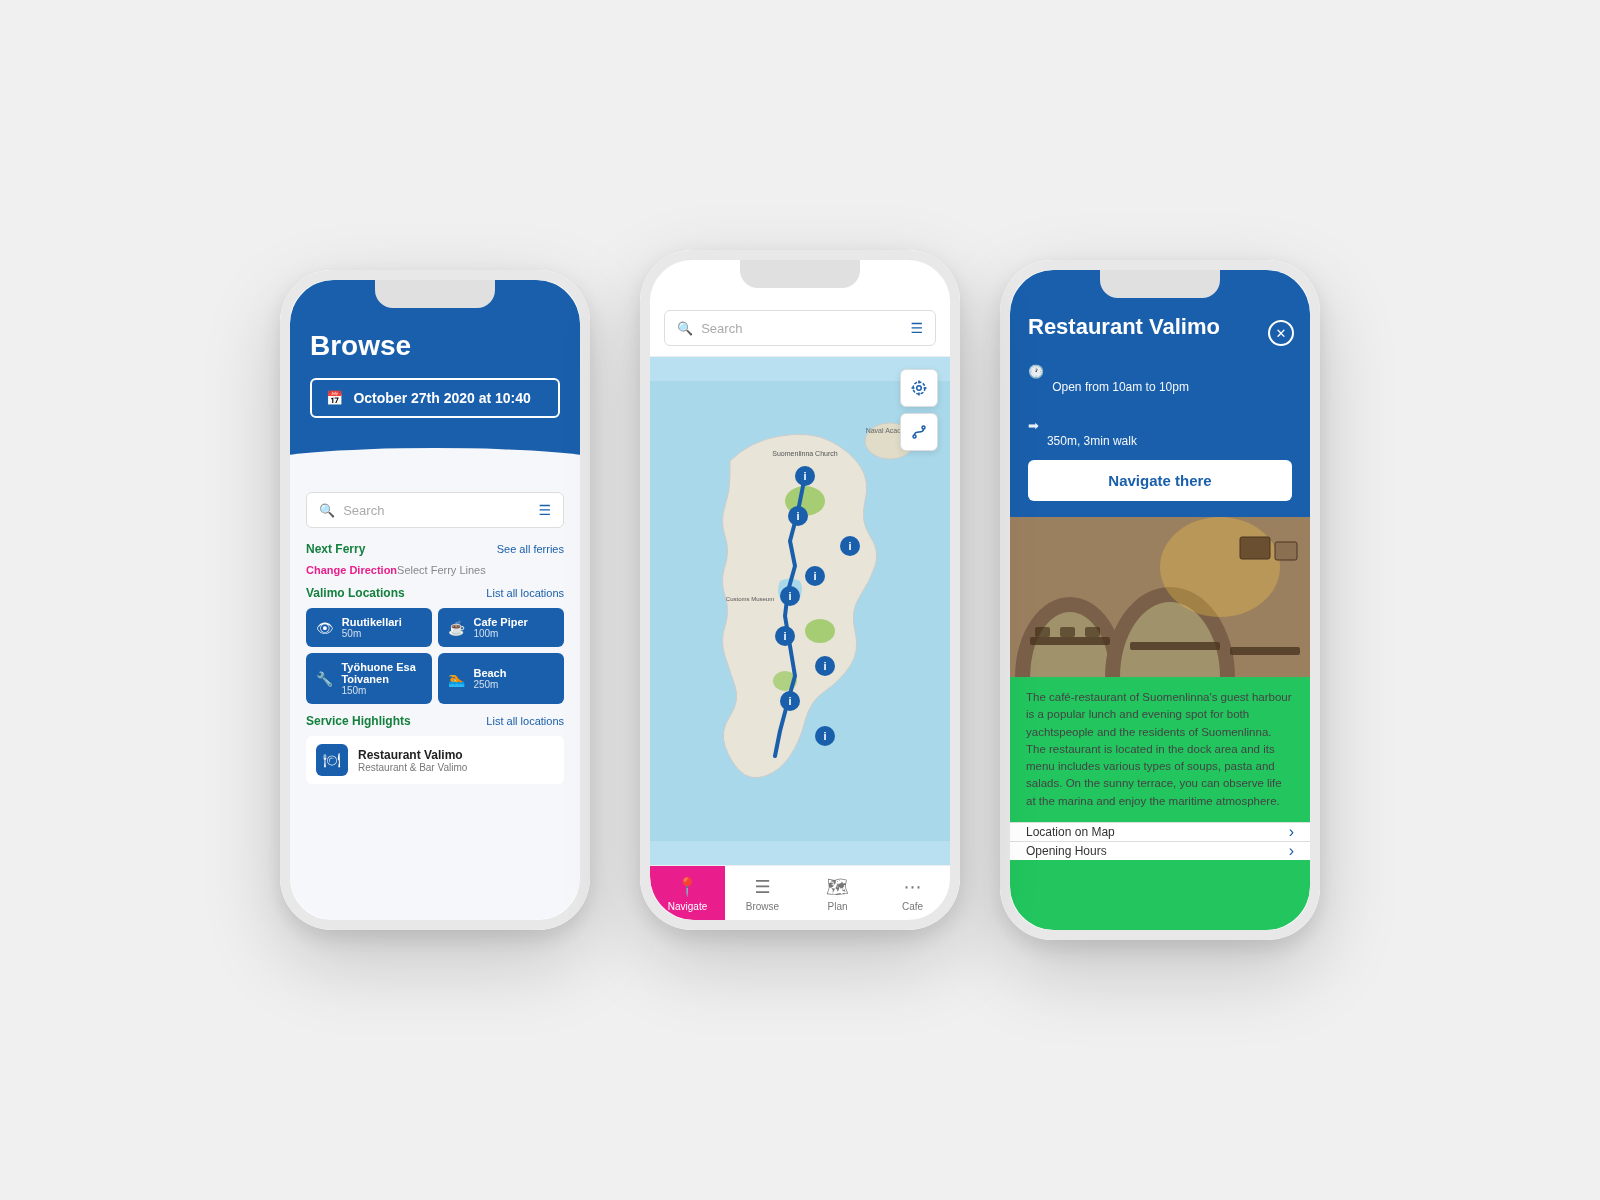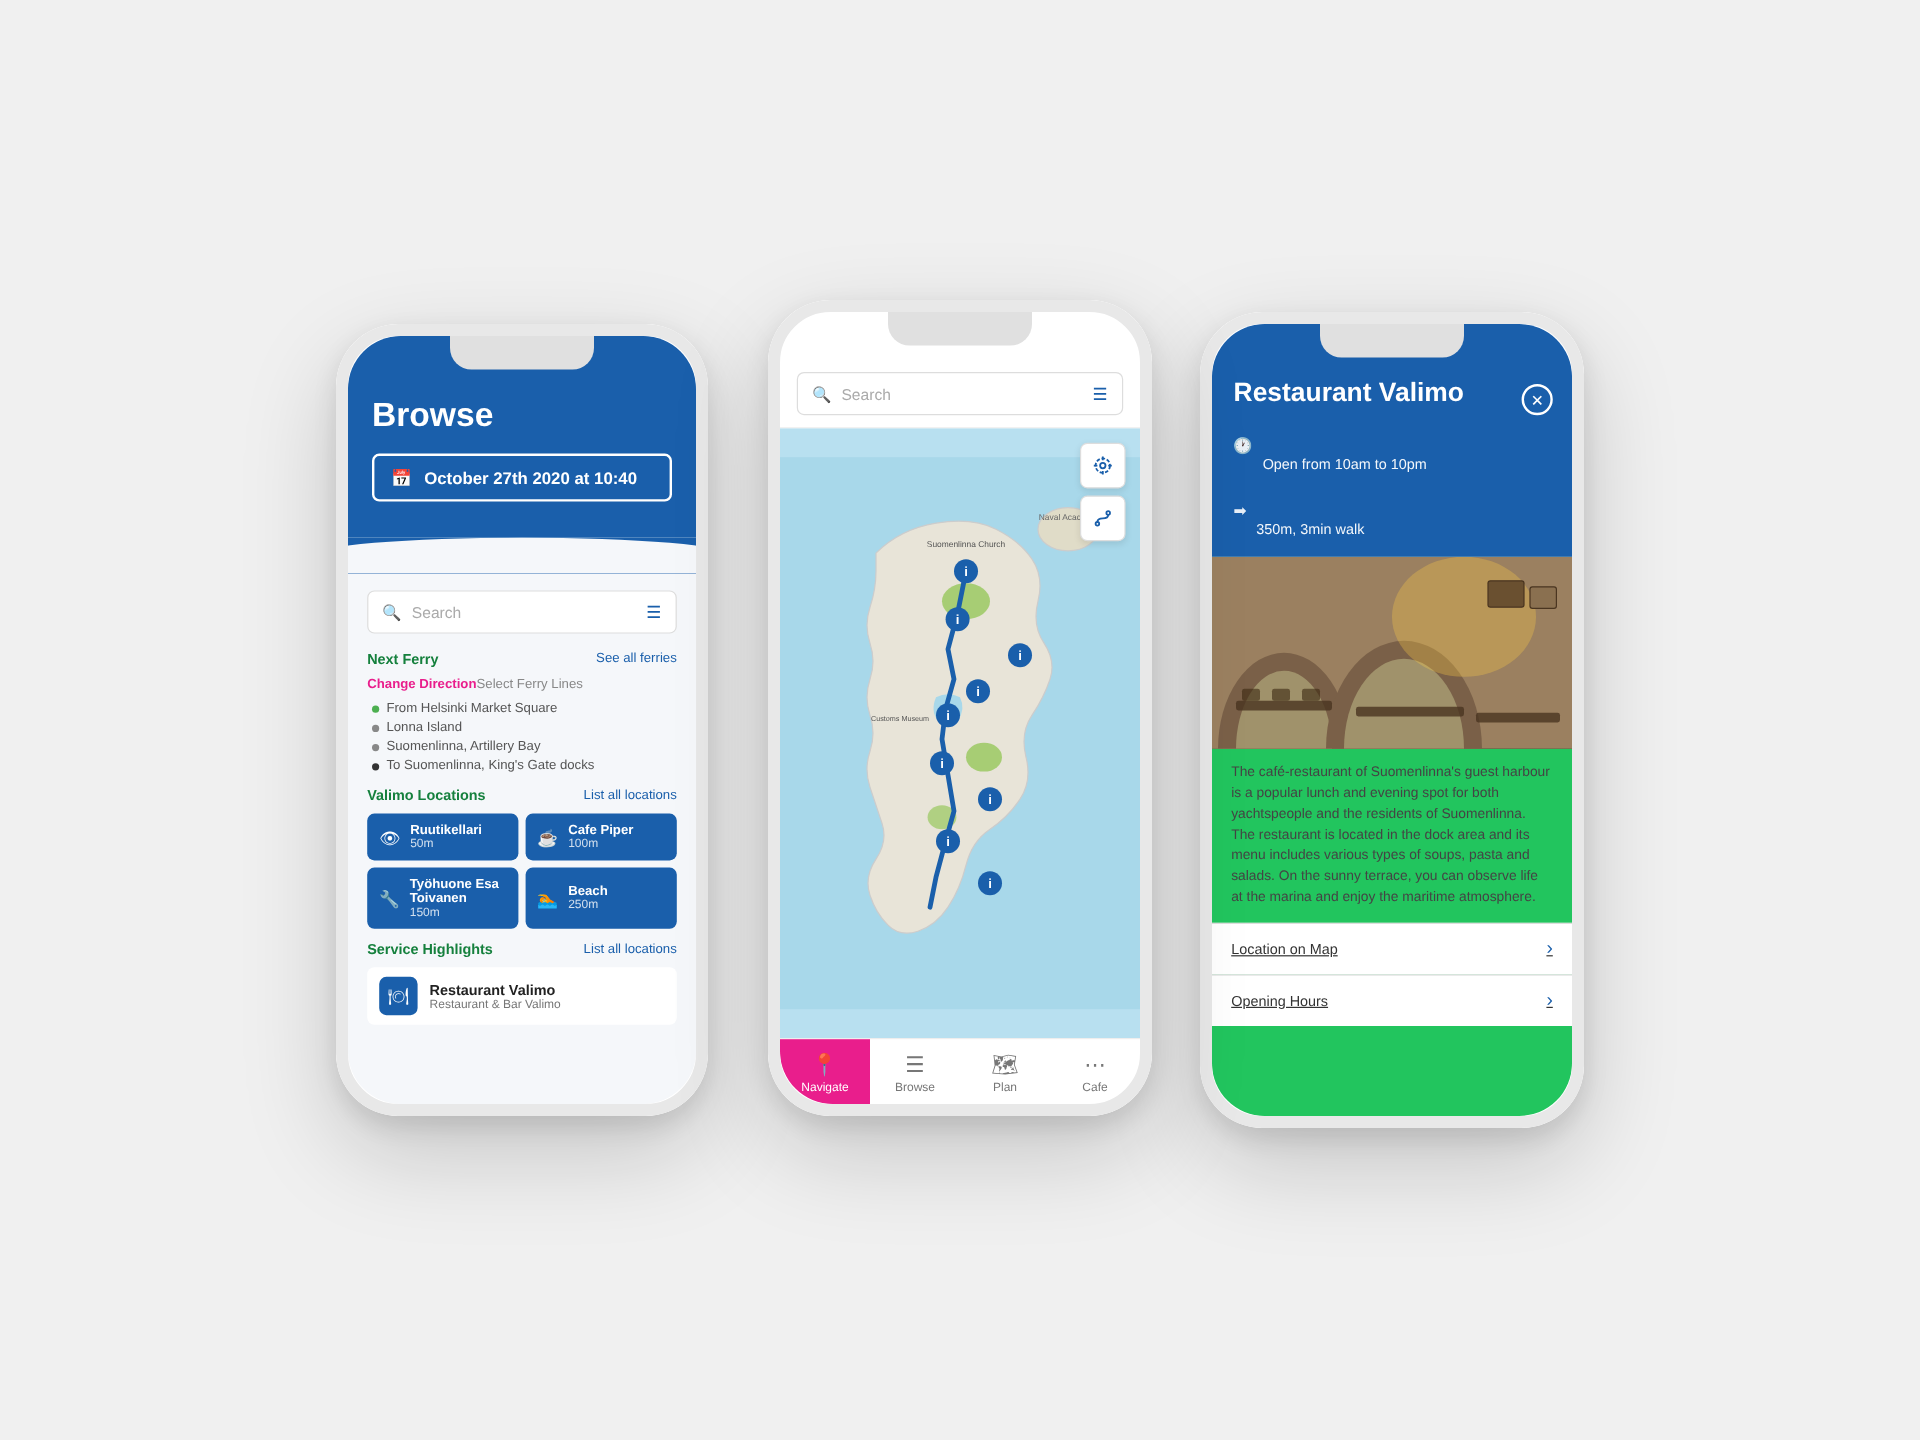--- a/index.html
+++ b/index.html
@@ -392,27 +392,26 @@
     .rest-desc {
       padding: 12px 16px;
       font-size: 11.5px;
       color: #444;
       line-height: 1.5;
     }
     .rest-section-row {
       display: flex;
       align-items: center;
       justify-content: space-between;
-      padding: 12px 16px;
+      padding: 0 16px;
       border-top: 1px solid #ddd;
       background: white;
       font-size: 12px;
       color: #333;
       font-weight: 500;
-      text-decoration: underline;
     }
     .chevron-right {
       color: #1a5fab;
       font-size: 16px;
     }
 
     .phone-left .phone-screen {
       display: flex;
       flex-direction: column;
     }
@@ -451,26 +450,20 @@
           <span class="list-icon">☰</span>
         </div>
 
         <div class="section-header">
           <span class="section-title">Next Ferry</span>
           <span class="section-link">See all ferries</span>
         </div>
         <div class="ferry-controls">
           <span class="ferry-btn">Change Direction</span>
           <span style="color:#888; font-size:11px">Select Ferry Lines</span>
-        </div>
-        <div>
-          <div class="route-stop green">From Helsinki Market Square</div>
-          <div class="route-stop">Lonna Island</div>
-          <div class="route-stop">Suomenlinna, Artillery Bay</div>
-          <div class="route-stop dark">To Suomenlinna, King's Gate docks</div>
         </div>
 
         <div class="section-header" style="margin-top:10px">
           <span class="section-title">Valimo Locations</span>
           <span class="section-link">List all locations</span>
         </div>
         <div class="nearby-grid">
           <div class="nearby-item">
             <span class="nearby-icon">👁</span>
             <div>
@@ -628,20 +621,21 @@
         <div class="rest-close">✕</div>
         <div class="rest-title">Restaurant Valimo</div>
         <div class="rest-info-row">
           <span class="rest-info-icon">🕐</span>
           <span class="rest-info-text">Open from 10am to 10pm</span>
         </div>
         <div class="rest-info-row">
           <span class="rest-info-icon">➡</span>
           <span class="rest-info-text">350m, 3min walk</span>
         </div>
+        <div class="navigate-btn">Navigate there</div>
       </div>
 
       <div class="rest-content">
 
         <div class="rest-image">
           <div class="rest-image-overlay"></div>
 
           <svg viewBox="0 0 300 160" xmlns="http://www.w3.org/2000/svg" style="width:100%;height:100%;position:absolute;top:0;left:0;">
 
             <rect width="300" height="160" fill="#9b8060"></rect>

